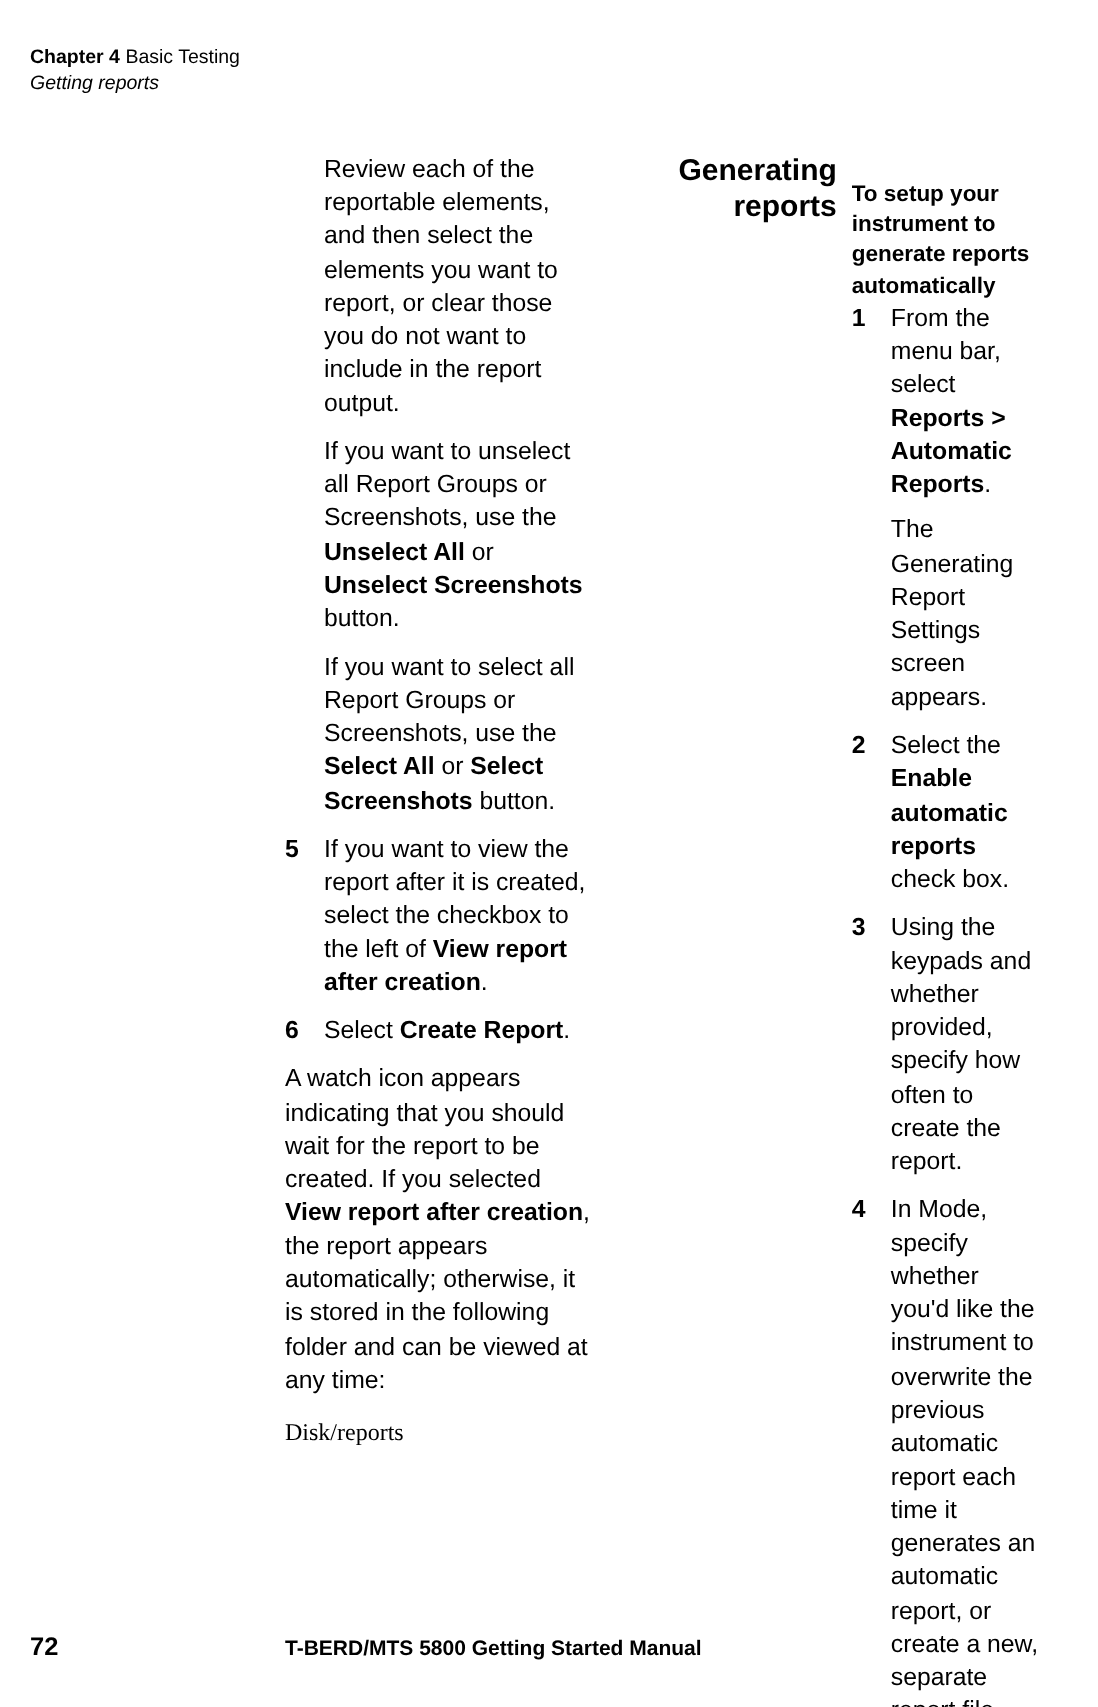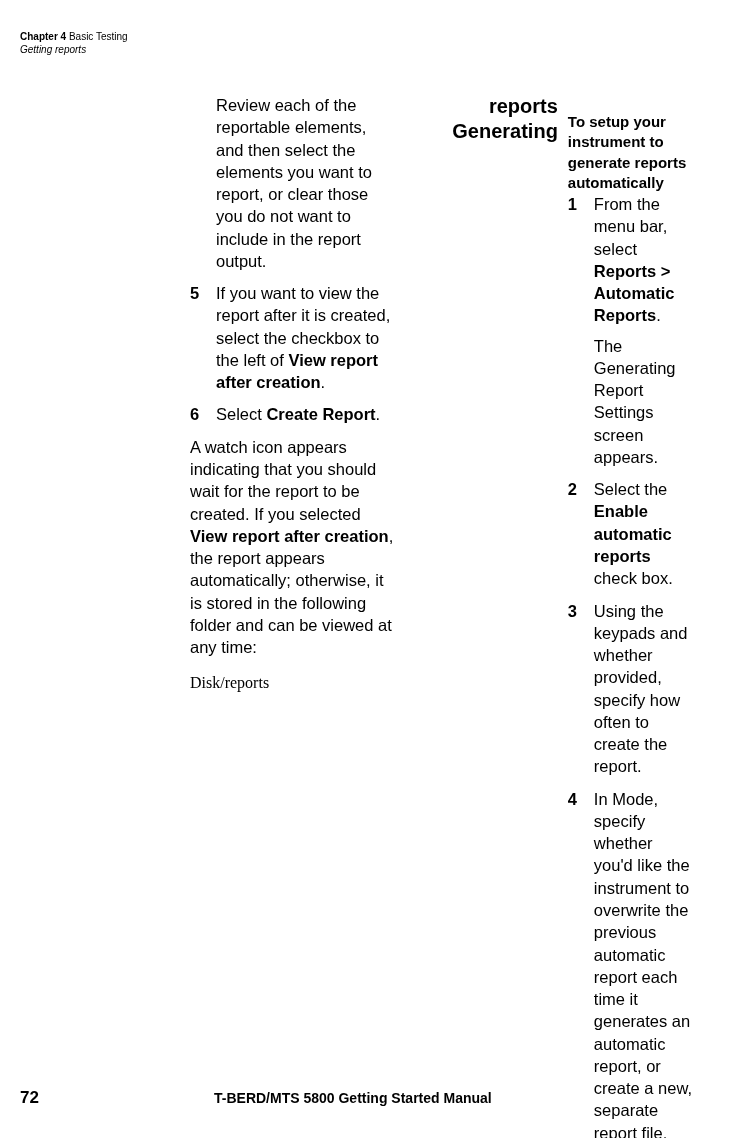--- a/index.html
+++ b/index.html
@@ -13,21 +13,21 @@
     box-sizing: border-box;
     position: relative;
   }
   .page {
     padding: 30px 40px 0 20px;
     box-sizing: border-box;
     height: 100%;
     position: relative;
   }
   .header {
-    font-size: 10px;
+    font-size: 13px;
     line-height: 1.3;
     margin-bottom: 38px;
   }
   .header .chapter-line { font-weight: normal; }
   .header .chapter-line .bold { font-weight: bold; }
   .header .section-line { font-style: italic; }
   .content {
     display: flex;
     flex-direction: row;
   }
@@ -73,21 +73,20 @@
     margin: 18px 0 0 0;
   }
   .footer {
     position: absolute;
     bottom: 30px;
     left: 20px;
     right: 40px;
     display: flex;
     align-items: baseline;
     font-size: 14px;
-    gap: 24px;
   }
   .footer .pn { font-weight: bold; font-size: 17px; width: 170px; }
   .footer .ft { font-weight: bold; }
 </style>
 </head>
 <body>
 
 <div class="page">
 
   <div class="header">
@@ -98,20 +97,26 @@
     <div class="section-line">Getting reports</div>
   </div>
 
   <div class="content">
 
     <div class="row">
       <div class="side-col"></div>
       <div class="main-col">
         <div style="padding-left:26px;">
           <p class="p">Review each of the reportable elements, and then select the elements you want to report, or clear those you do not want to include in the report output.</p>
+          <p class="p">
+            <span>If you want to unselect all Report Groups or Screenshots, use the </span><span class="b">Unselect All</span><span> or </span><span class="b">Unselect Screenshots</span><span> button.</span>
+          </p>
+          <p class="p">
+            <span>If you want to select all Report Groups or Screenshots, use the </span><span class="b">Select All</span><span> or </span><span class="b">Select Screenshots</span><span> button.</span>
+          </p>
         </div>
 
         <div class="ol-item">
           <div class="ol-num">5</div>
           <div class="ol-body">
             <span>If you want to view the report after it is created, select the checkbox to the left of </span><span class="b">View report after creation</span><span>.</span>
           </div>
         </div>
 
         <div class="ol-item">
@@ -124,22 +129,22 @@
         <p class="p">
           <span>A watch icon appears indicating that you should wait for the report to be created. If you selected </span><span class="b">View report after creation</span><span>, the report appears automatically; otherwise, it is stored in the following folder and can be viewed at any time:</span>
         </p>
 
         <p class="p mono" style="margin-top:14px; margin-bottom:36px;">Disk/reports</p>
       </div>
     </div>
 
     <div class="row">
       <div class="side-col section-heading">
+        <div>Generating</div>
         <div>reports</div>
-        <div>Generating</div>
       </div>
       <div class="main-col">
 
         <p class="step-head">To setup your instrument to generate reports automatically</p>
 
         <div class="ol-item">
           <div class="ol-num">1</div>
           <div class="ol-body">
             <span>From the menu bar, select </span><span class="b">Reports &gt; Automatic Reports</span><span>.</span>
             <p class="sub-p">The Generating Report Settings screen appears.</p>

